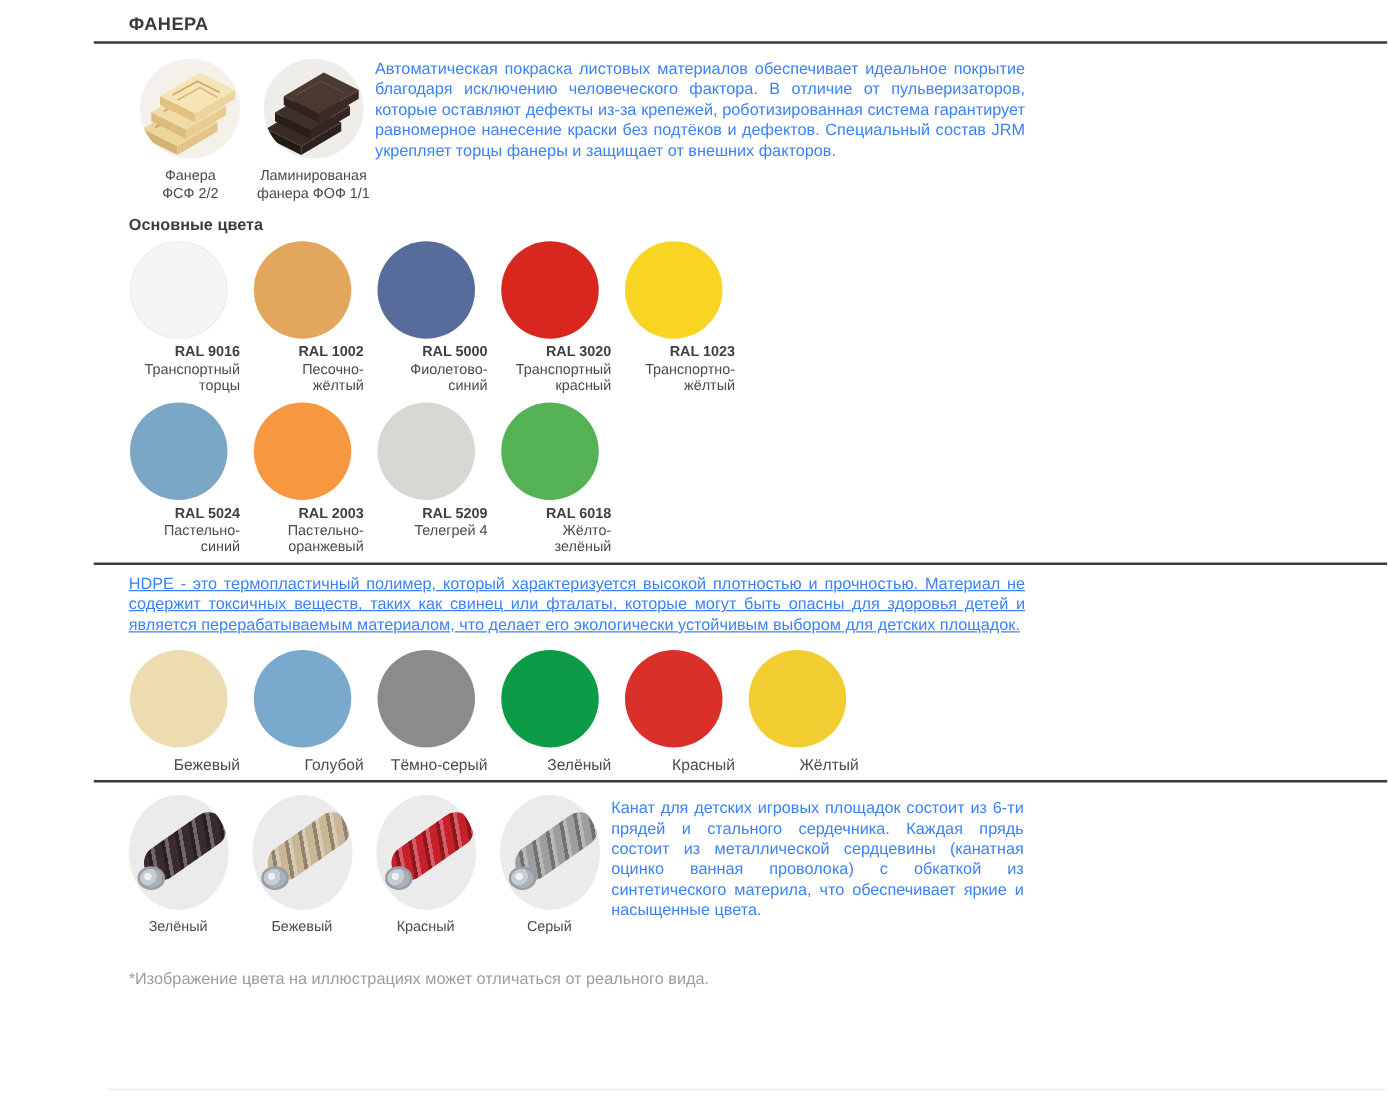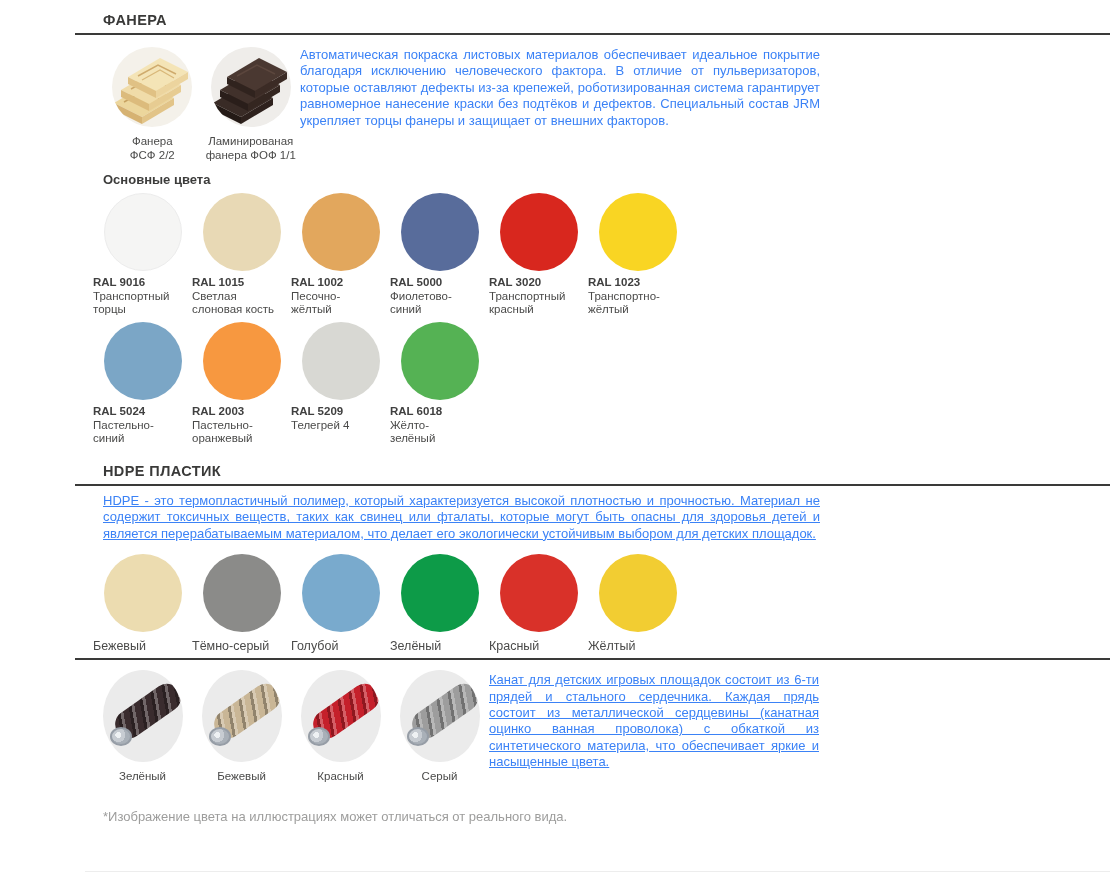--- a/index.html
+++ b/index.html
@@ -33,21 +33,21 @@
   .fig-label{margin-top:7px;font-size:11.5px;line-height:14px;color:#4a4a49;}
   .para{
     font-size:13px;line-height:16.4px;
     color:#3b82f6;text-align:justify;
   }
   .ply-para{width:520px;}
   .hdpe-para{width:717px;margin-top:7px;text-decoration:underline;}
   .subhead{margin-top:10px;font-size:13px;color:#3c3c3b;font-weight:600;}
   
   .swatch-row{display:flex;margin-left:-10px;margin-top:6px;}
-  .cell{width:99px;text-align:left;}
+  .cell{width:99px;text-align:right;}
   .circle{
     width:78px;height:78px;border-radius:50%;
     margin:0 auto;box-sizing:border-box;
   }
   .row-main .cell:nth-child(1) .circle{border:1px solid #ececec;}
   .code{margin-top:5px;font-size:11.5px;font-weight:bold;color:#404040;line-height:13px;}
   .cname{font-size:11.5px;color:#4a4a49;line-height:13px;margin-top:1px;}
   .hname{margin-top:7px;font-size:12.5px;color:#4a4a49;}
   
   .rope-row{display:flex;margin-top:10px;}
@@ -66,21 +66,21 @@
       rgba(255,255,255,.28) 0 3px,
       rgba(0,0,0,0) 3px 9px,
       rgba(0,0,0,.28) 9px 12px);
   }
   .rope-core{
     position:absolute;left:7px;top:57px;width:18px;height:15px;
     border-radius:50%;
     border:2px solid #969da6;
     background:radial-gradient(circle at 35% 40%, #eef1f3 0 3px, #c7ccd2 3px 7px, #a9b0b8 7px);
   }
-  .rope-para{width:330px;margin-top:2px;text-decoration:underline;}
+  .rope-para{width:330px;margin-top:2px;}
   .footnote{margin-top:26px;font-size:13px;color:#9d9d9c;}
   .bottom-faint{
     position:absolute;left:85px;right:0;bottom:7px;height:1px;background:#ededed;
   }
 </style>
 </head>
 <body>
 
 <div class="page">
 
@@ -162,25 +162,20 @@
 
   <div class="subhead">Основные цвета</div>
 
   <div class="swatch-row row-main">
     <div class="cell">
       <div class="circle" style="background-color: rgb(245, 245, 244);"></div>
       <div class="code">RAL 9016</div>
       <div class="cname"><span>Транспортный</span><br><span>торцы</span></div>
     </div>
     <div class="cell">
-      <div class="circle" style="background-color: rgb(232, 217, 181);"></div>
-      <div class="code">RAL 1015</div>
-      <div class="cname"><span>Светлая</span><br><span>слоновая кость</span></div>
-    </div>
-    <div class="cell">
       <div class="circle" style="background-color: rgb(226, 167, 93);"></div>
       <div class="code">RAL 1002</div>
       <div class="cname"><span>Песочно-</span><br><span>жёлтый</span></div>
     </div>
     <div class="cell">
       <div class="circle" style="background-color: rgb(88, 108, 155);"></div>
       <div class="code">RAL 5000</div>
       <div class="cname"><span>Фиолетово-</span><br><span>синий</span></div>
     </div>
     <div class="cell">
@@ -212,39 +207,38 @@
       <div class="code">RAL 5209</div>
       <div class="cname"><span>Телегрей 4</span><br><span></span></div>
     </div>
     <div class="cell">
       <div class="circle" style="background-color: rgb(85, 178, 84);"></div>
       <div class="code">RAL 6018</div>
       <div class="cname"><span>Жёлто-</span><br><span>зелёный</span></div>
     </div>
   </div>
 
-  <h2 class="sec-title" style="margin-top:18px;">HDPE ПЛАСТИК</h2>
   <div class="rule"></div>
 
   <div class="para hdpe-para">HDPE - это термопластичный полимер, который характеризуется высокой плотностью и прочностью. Материал не содержит токсичных веществ, таких как свинец или фталаты, которые могут быть опасны для здоровья детей и является перерабатываемым материалом, что делает его экологически устойчивым выбором для детских площадок.</div>
 
   <div class="swatch-row" style="margin-top:12px;">
     <div class="cell">
       <div class="circle" style="background-color: rgb(236, 220, 176);"></div>
       <div class="hname">Бежевый</div>
     </div>
     <div class="cell">
+      <div class="circle" style="background-color: rgb(121, 170, 205);"></div>
+      <div class="hname">Голубой</div>
+    </div>
+    <div class="cell">
       <div class="circle" style="background-color: rgb(139, 139, 137);"></div>
       <div class="hname">Тёмно-серый</div>
     </div>
     <div class="cell">
-      <div class="circle" style="background-color: rgb(121, 170, 205);"></div>
-      <div class="hname">Голубой</div>
-    </div>
-    <div class="cell">
       <div class="circle" style="background-color: rgb(13, 155, 72);"></div>
       <div class="hname">Зелёный</div>
     </div>
     <div class="cell">
       <div class="circle" style="background-color: rgb(217, 49, 41);"></div>
       <div class="hname">Красный</div>
     </div>
     <div class="cell">
       <div class="circle" style="background-color: rgb(242, 205, 50);"></div>
       <div class="hname">Жёлтый</div>

